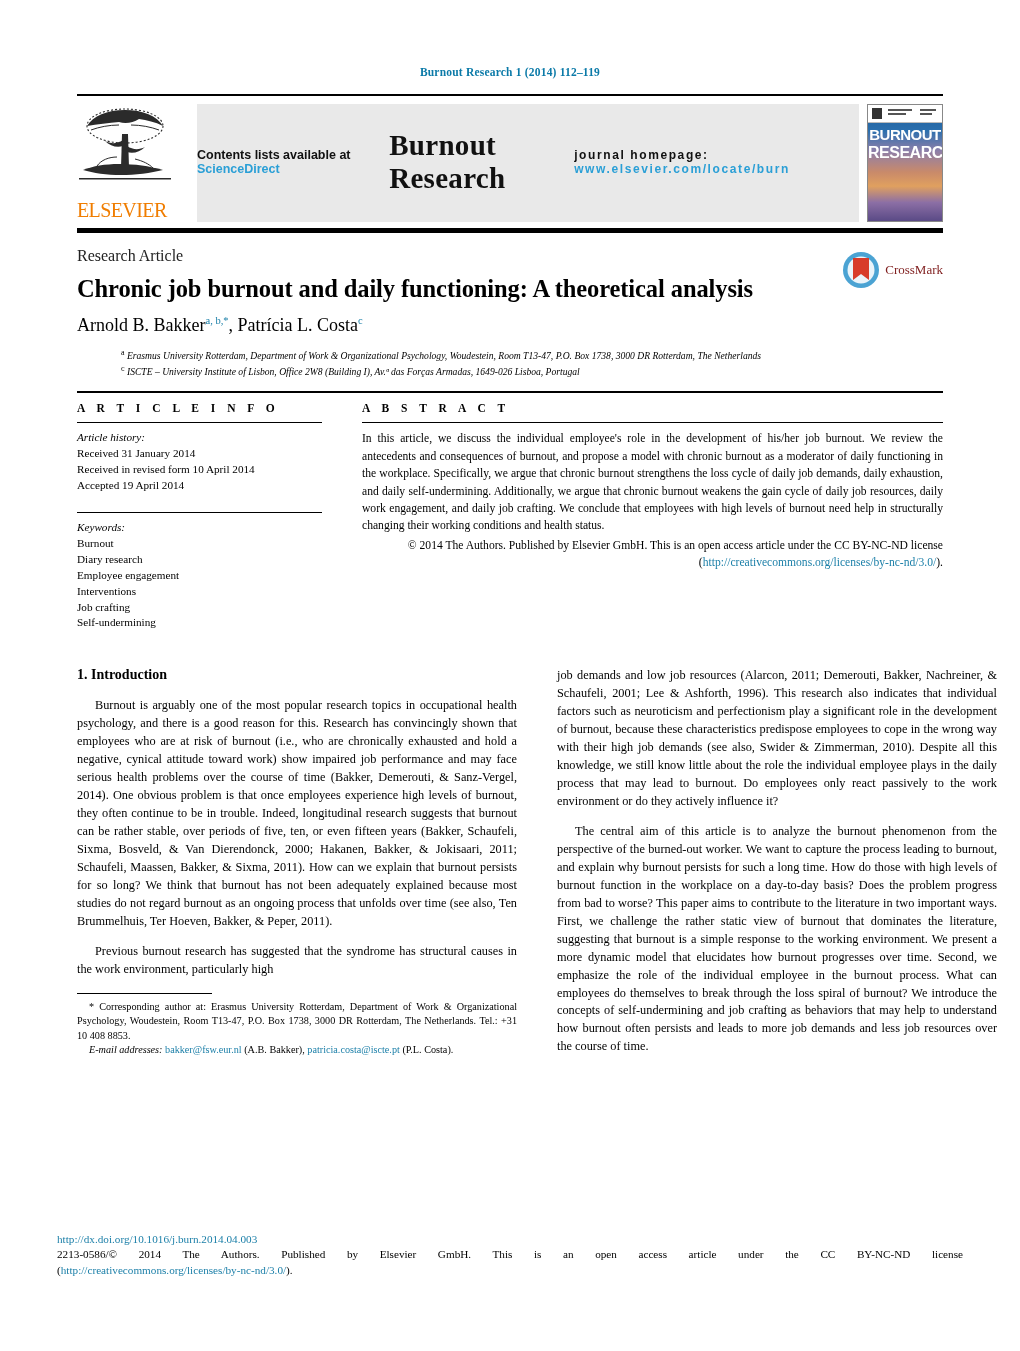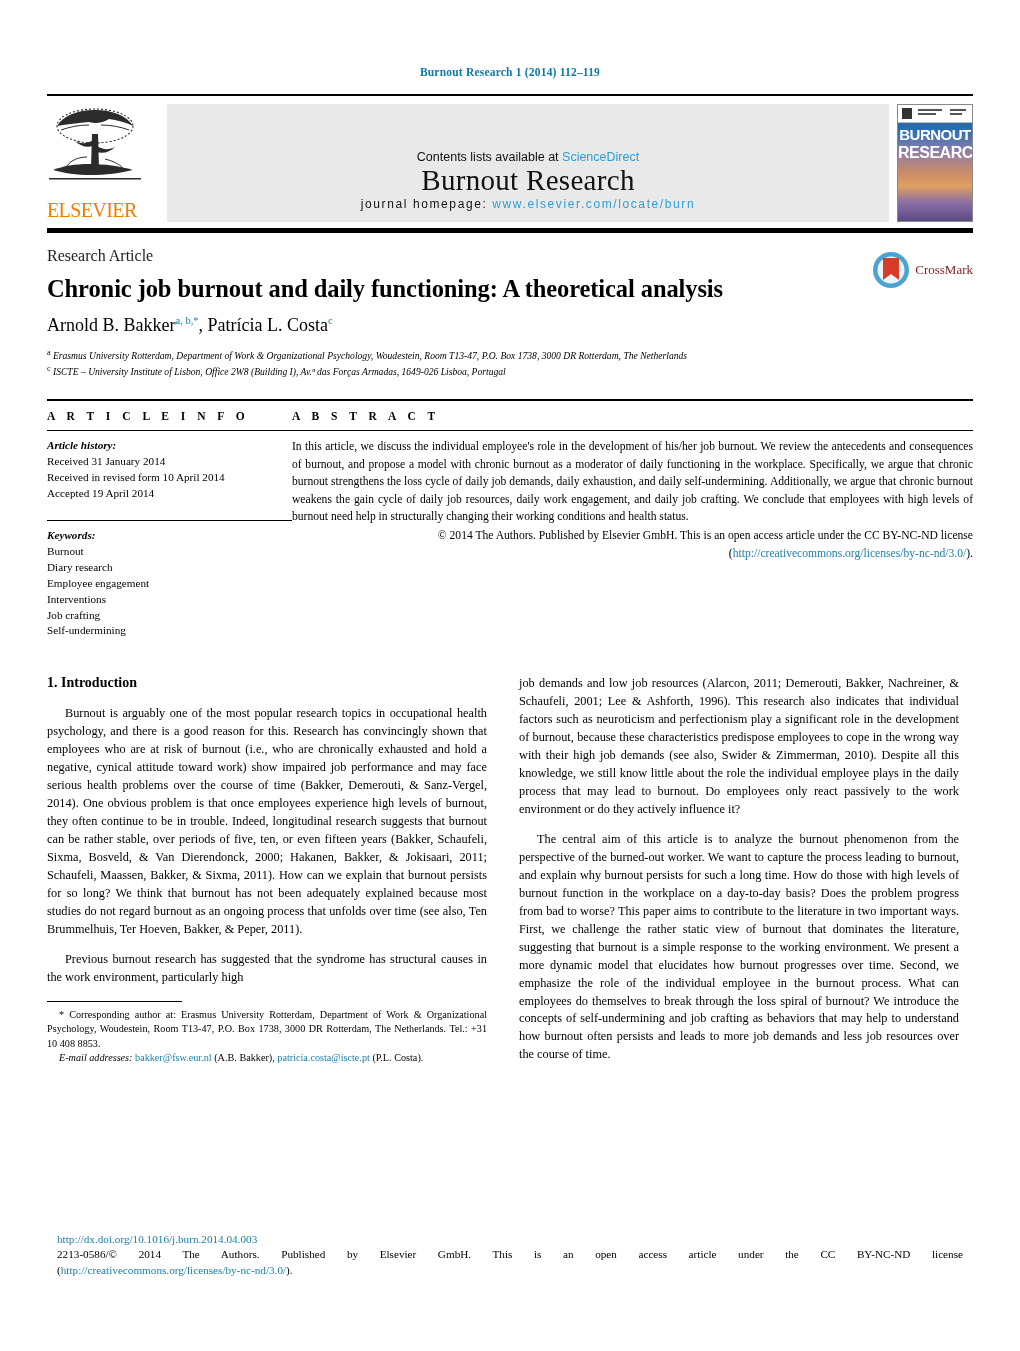--- a/index.html
+++ b/index.html
@@ -13,21 +13,21 @@
     font-family: "Liberation Serif", "DejaVu Serif", serif;
     color: #000000;
     position: relative;
     overflow: hidden;
   }
   .page {
     width: 1020px;
     height: 1344px;
     position: relative;
     box-sizing: border-box;
-    padding: 0 47px;
+    padding: 0 77px;
   }
 
   
   .running-head {
     text-align: center;
     color: #0b7aa8;
     font-weight: bold;
     font-size: 11.5px;
     padding-top: 66px;
     letter-spacing: .2px;
@@ -58,24 +58,24 @@
     font-size: 20px;
     letter-spacing: -0.6px;
     color: #f07d00;
     font-weight: normal;
     line-height: 1;
   }
   .masthead-center {
     flex: 1 1 auto;
     background: #e9e9e9;
     display: flex;
-    flex-direction: column;
     justify-content: flex-end;
     align-items: center;
     padding: 9px 0 11px 0;
+    font-weight: bold;
   }
   .contents-line {
     font-size: 12.5px;
     font-family: "Liberation Sans", sans-serif;
     color: #111;
   }
   .contents-line .sd { color: #2a9fd6; }
   .journal-name {
     font-size: 29px;
     font-family: "Liberation Serif", serif;
@@ -135,74 +135,75 @@
     margin: 0 0 12px 0;
     letter-spacing: -0.1px;
     max-width: 800px;
   }
   .authors {
     font-size: 18px;
     margin-bottom: 11px;
   }
   .authors sup { font-size: 10.5px; color: #1a7fa8; }
   .authors sup.star { color:#1a7fa8; }
-  .affiliations { font-size: 9.6px; font-style: italic; line-height: 1.45; }
+  .affiliations { font-size: 9.6px; font-style: italic; line-height: 1.45; margin-left: 44px; }
   .affiliations div { margin: 0; }
   .affiliations sup { font-style: normal; font-size: 8px; }
 
   .crossmark {
     position: absolute;
     right: 0;
     top: 4px;
     display: flex;
     align-items: center;
     gap: 5px;
   }
   .crossmark-label {
     font-family: "Liberation Serif", serif;
     font-size: 13px;
     color: #7f1d1d;
   }
 
   
   .band {
-    margin-top: 20px;
+    margin-top: 12px;
     border-top: 2px solid #000;
     padding-top: 9px;
     display: flex;
+    gap: 40px;
   }
   .band-left { width: 245px; flex: 0 0 245px; }
   .band-right { flex: 1 1 auto; }
   .band-heading {
     font-size: 11.5px;
     font-weight: bold;
     letter-spacing: 4.5px;
     margin-bottom: 8px;
   }
   .hr-thin { border-bottom: 1.5px solid #000; margin: 6px 0 7px 0; }
   .info-block { font-size: 11.2px; line-height: 1.42; }
-  .info-block .it { font-style: italic; font-weight: bold; }
+  .info-block .it { font-style: italic; font-weight: normal; }
   .abstract-text {
     font-size: 11.6px;
     line-height: 1.5;
     text-align: justify;
   }
   .copyright {
     font-size: 11.6px;
     line-height: 1.5;
     text-align: right;
     margin-top: 2px;
   }
   a, .link { color: #1b7fa8; text-decoration: none; }
 
   
   .columns {
     margin-top: 36px;
     display: flex;
-    gap: 32px;
+    gap: 40px;
   }
   .col { width: 440px; flex: 0 0 440px; }
   .section-title {
     font-size: 14px;
     font-weight: bold;
     margin: 0 0 14px 0;
   }
   .body-p {
     font-size: 12.3px;
     line-height: 1.46;

